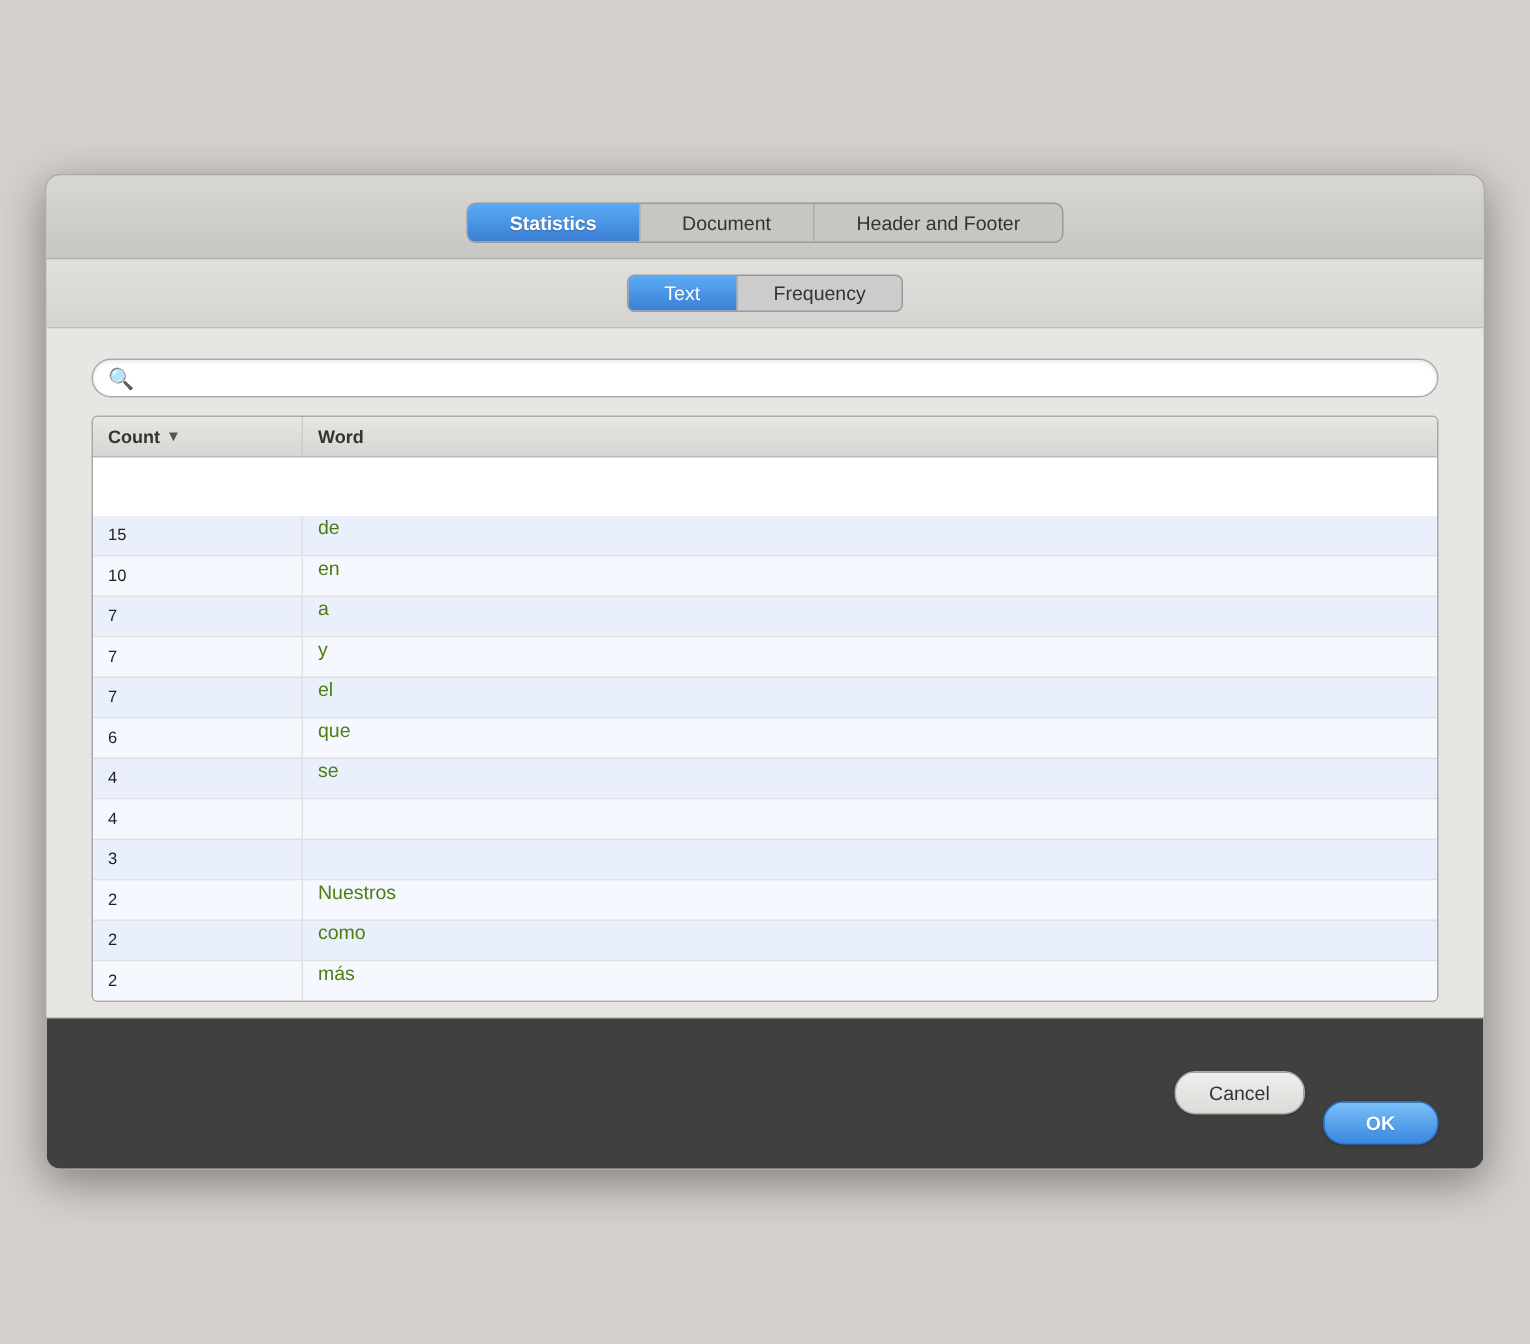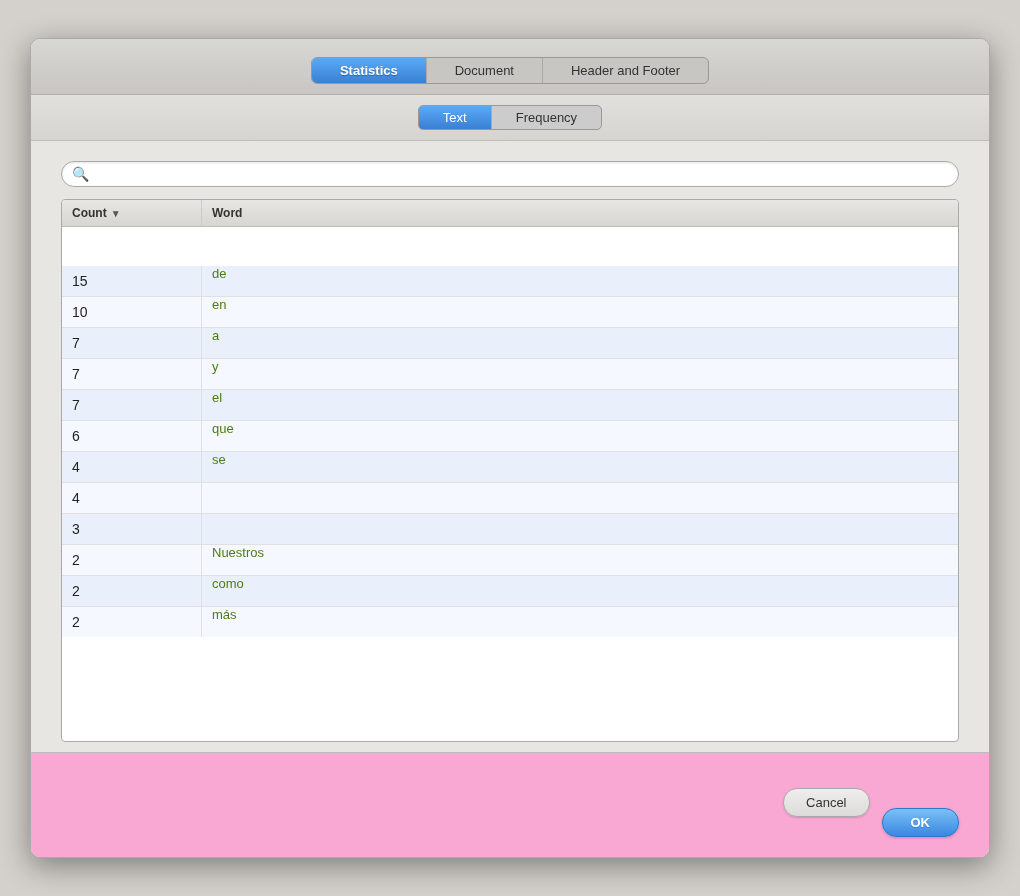--- a/index.html
+++ b/index.html
@@ -10,21 +10,21 @@
       background: #d4d0cc;
       display: flex;
       align-items: center;
       justify-content: center;
       font-family: -apple-system, 'Lucida Grande', Arial, sans-serif;
       font-size: 13px;
     }
 
     .dialog {
       width: 960px;
-      height: 820px;
+      height: 664px;
       background: #e8e6e3;
       border-radius: 10px;
       border: 1px solid #aaa;
       box-shadow: 0 8px 30px rgba(0,0,0,0.4);
       display: flex;
       flex-direction: column;
       overflow: hidden;
     }
 
     
@@ -206,21 +206,21 @@
     .table-row:nth-child(even) {
       background: #f5f8ff;
     }
 
     .cell-count {
       width: 140px;
       min-width: 140px;
       padding: 7px 10px;
       border-right: 1px solid #e0e0e0;
       color: #222;
-      font-size: 14px;
+      font-size: 11px;
     }
 
     .cell-word {
       flex: 1;
       padding: 0 10px;
       color: #4d7c0f;
       font-size: 13px;
     }
 
     
@@ -232,21 +232,21 @@
     }
     .table-body::-webkit-scrollbar-thumb {
       background: linear-gradient(to bottom, #6ab0e8, #4a90d9);
       border-radius: 8px;
       border: 2px solid #c0bebc;
     }
 
     
     .bottom-area {
       padding: 15px 30px 20px 30px;
-      background: #f9a8d4;
+      background: #404040;
       border-top: 1px solid #c0bebc;
       display: flex;
       justify-content: flex-end;
       align-items: center;
       gap: 12px;
     }
 
     .btn-cancel {
       padding: 6px 22px;
       background: linear-gradient(to bottom, #f0eeec, #dddbd8);

